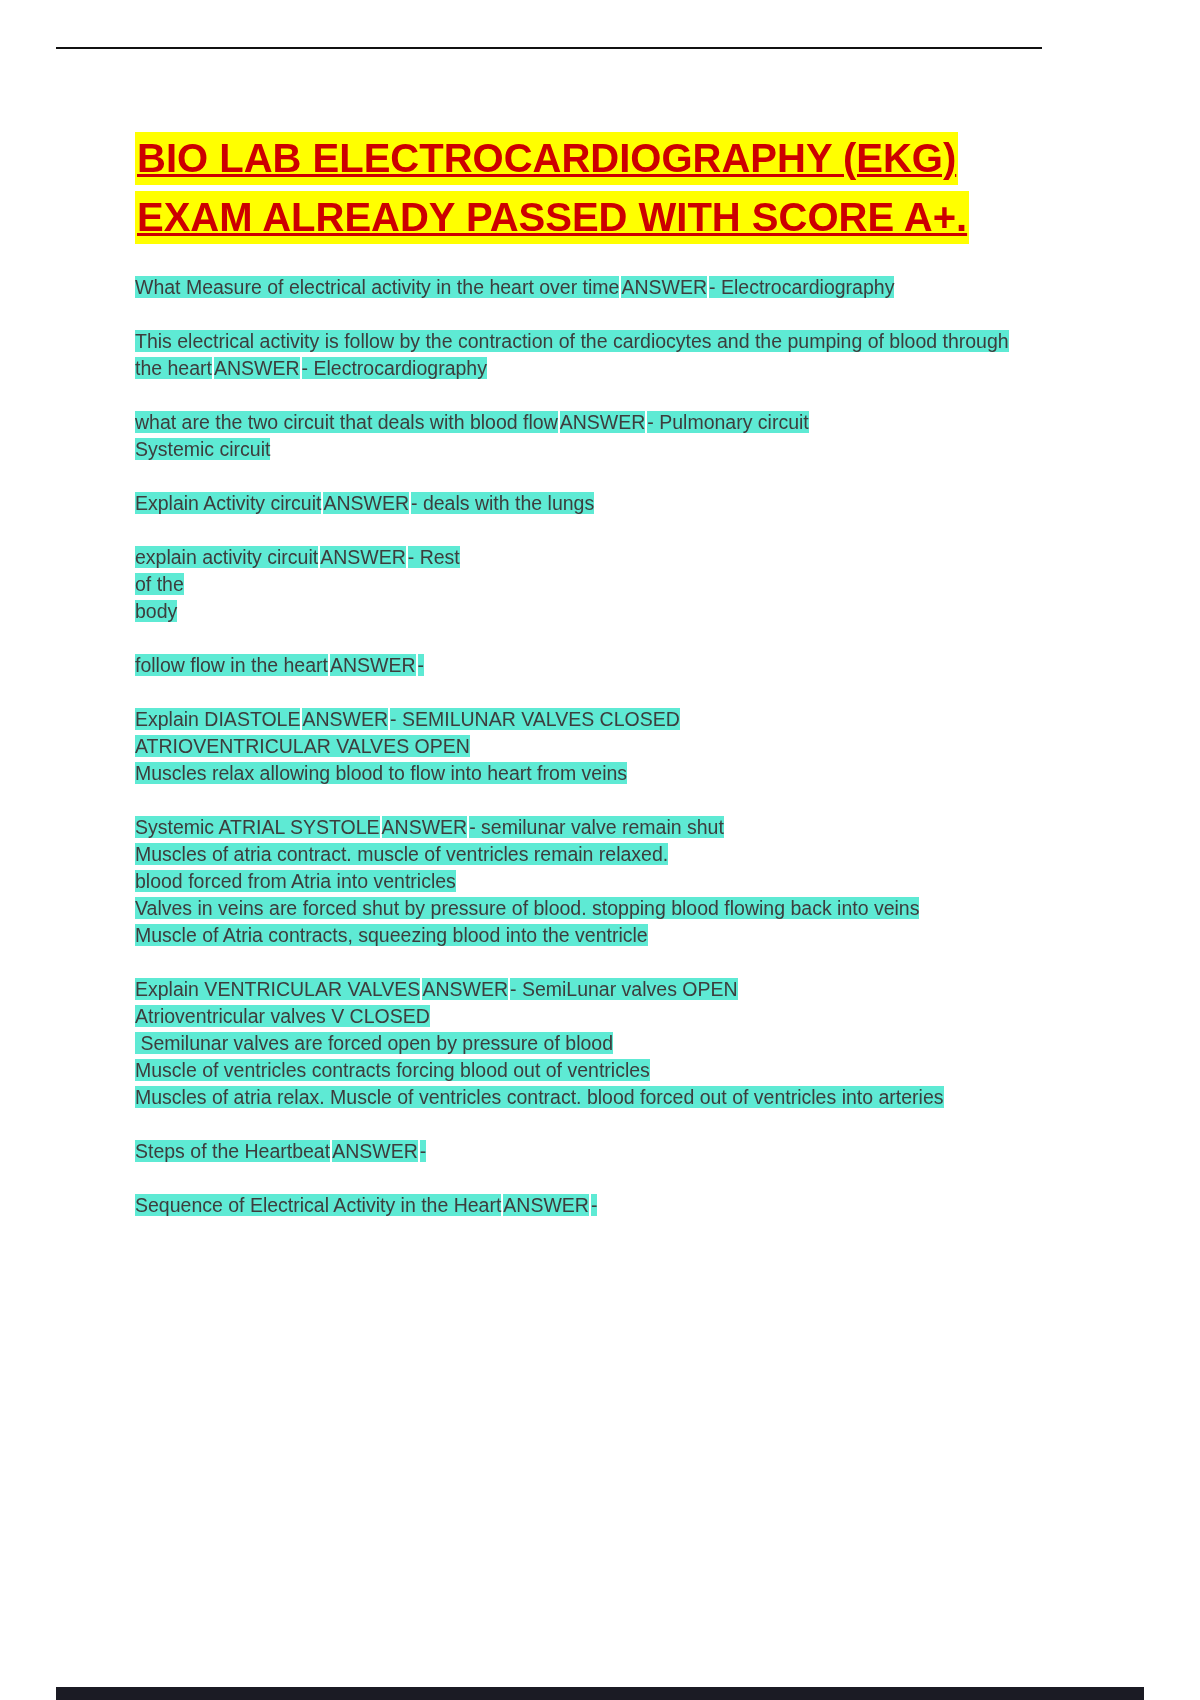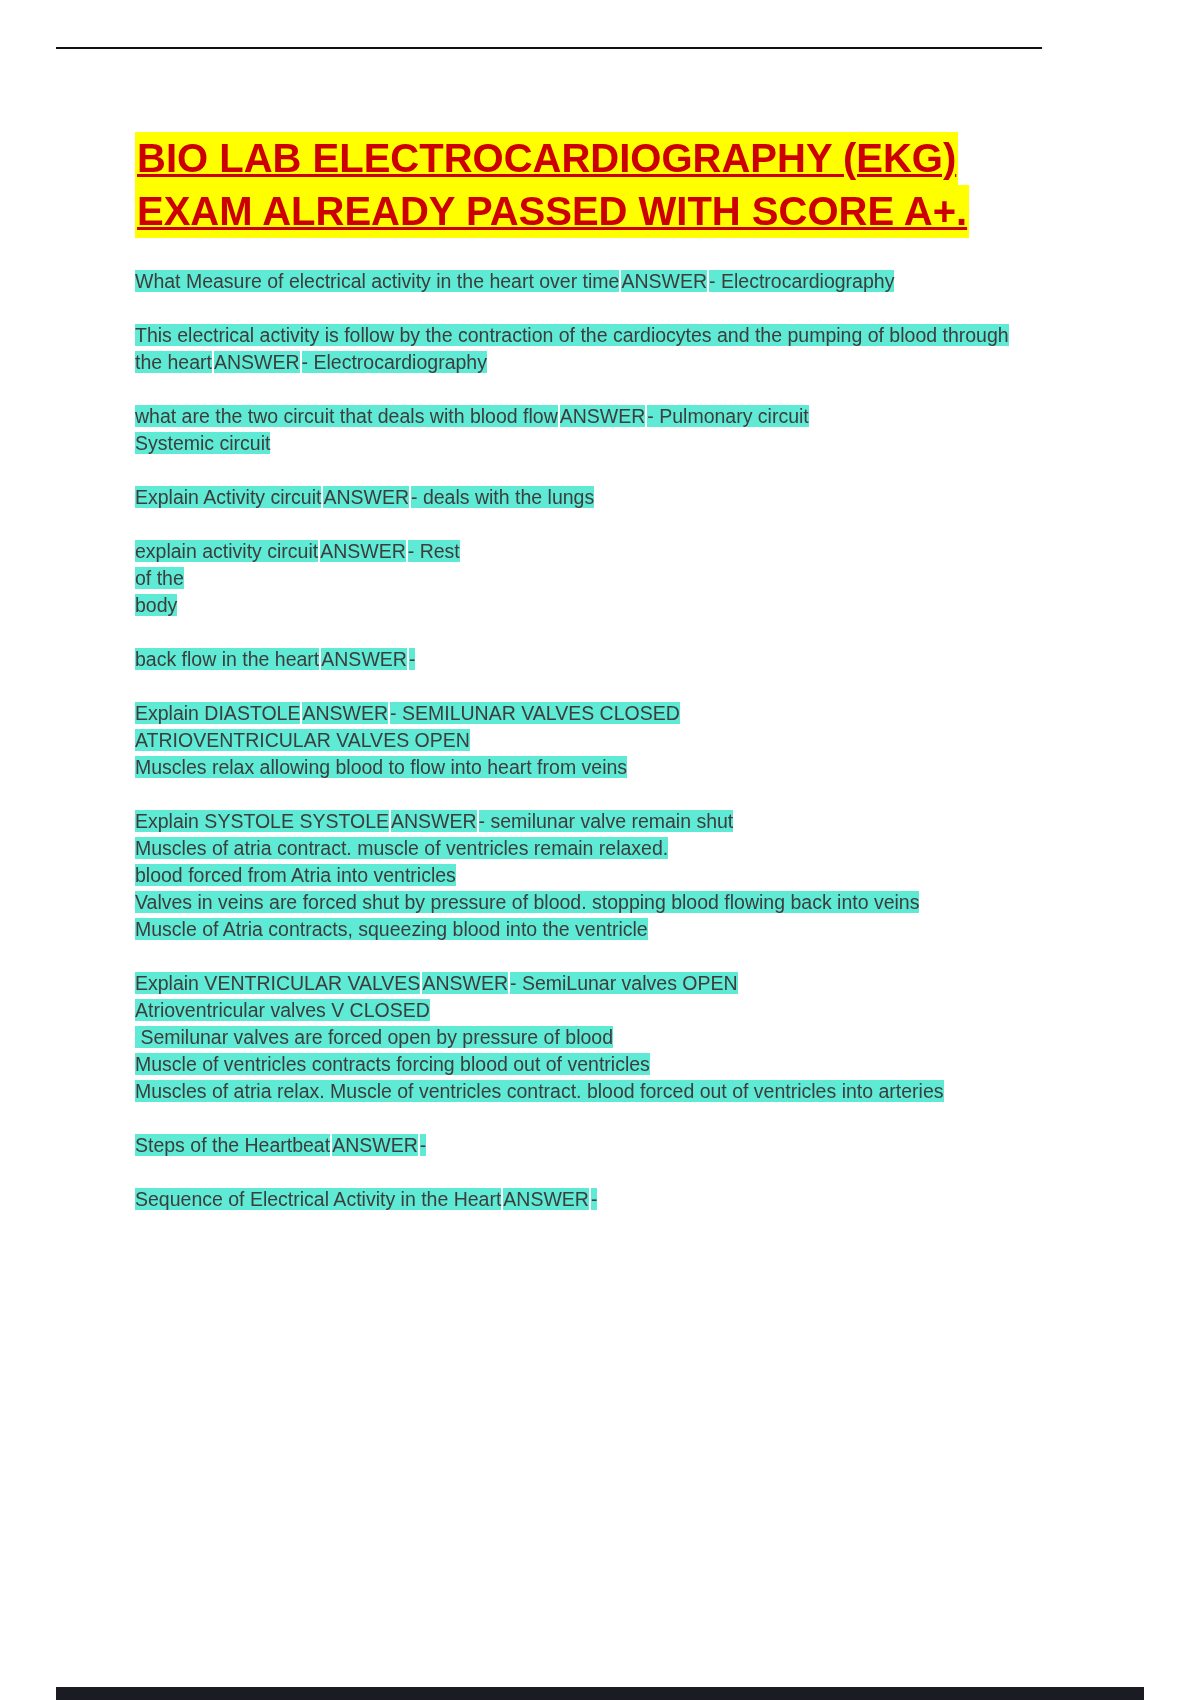--- a/index.html
+++ b/index.html
@@ -36,21 +36,21 @@
     top: 132px;
     left: 135px;
     width: 880px;
   }
   .title-block {
     margin: 0 0 30px 0;
   }
   .title-line {
     display: flex;
     align-items: center;
-    margin-bottom: 0;
+    margin-bottom: 6px;
   }
   .title-text {
     display: inline-block;
     font-size: 40px;
     font-weight: bold;
     line-height: 1.32;
     color: #cc0000;
     background: #ffff00;
     text-decoration: underline;
     text-decoration-thickness: 3px;
@@ -105,27 +105,27 @@
 
   <p class="qa"><span class="hl q">what are the two circuit that deals with blood flow</span><span class="hl label">ANSWER</span><span class="hl a">- Pulmonary circuit
 Systemic circuit</span></p>
 
   <p class="qa"><span class="hl q">Explain Activity circuit</span><span class="hl label">ANSWER</span><span class="hl a">- deals with the lungs</span></p>
 
   <p class="qa"><span class="hl q">explain activity circuit</span><span class="hl label">ANSWER</span><span class="hl a">- Rest
 of the
 body</span></p>
 
-  <p class="qa"><span class="hl q">back flow in the heart</span><span class="hl label">ANSWER</span><span class="hl a">-</span></p>
+  <p class="qa"><span class="hl q">follow flow in the heart</span><span class="hl label">ANSWER</span><span class="hl a">-</span></p>
 
   <p class="qa"><span class="hl q">Explain DIASTOLE</span><span class="hl label">ANSWER</span><span class="hl a">- SEMILUNAR VALVES CLOSED
 ATRIOVENTRICULAR VALVES OPEN
 Muscles relax allowing blood to flow into heart from veins</span></p>
 
-  <p class="qa"><span class="hl q">Explain SYSTOLE SYSTOLE</span><span class="hl label">ANSWER</span><span class="hl a">- semilunar valve remain shut
+  <p class="qa"><span class="hl q">Systemic ATRIAL SYSTOLE</span><span class="hl label">ANSWER</span><span class="hl a">- semilunar valve remain shut
 Muscles of atria contract. muscle of ventricles remain relaxed.
 blood forced from Atria into ventricles
 Valves in veins are forced shut by pressure of blood. stopping blood flowing back into veins
 Muscle of Atria contracts, squeezing blood into the ventricle</span></p>
 
   <p class="qa"><span class="hl q">Explain VENTRICULAR VALVES</span><span class="hl label">ANSWER</span><span class="hl a">- SemiLunar valves OPEN
 Atrioventricular valves V CLOSED
 &nbsp;Semilunar valves are forced open by pressure of blood
 Muscle of ventricles contracts forcing blood out of ventricles
 Muscles of atria relax. Muscle of ventricles contract. blood forced out of ventricles into arteries</span></p>

